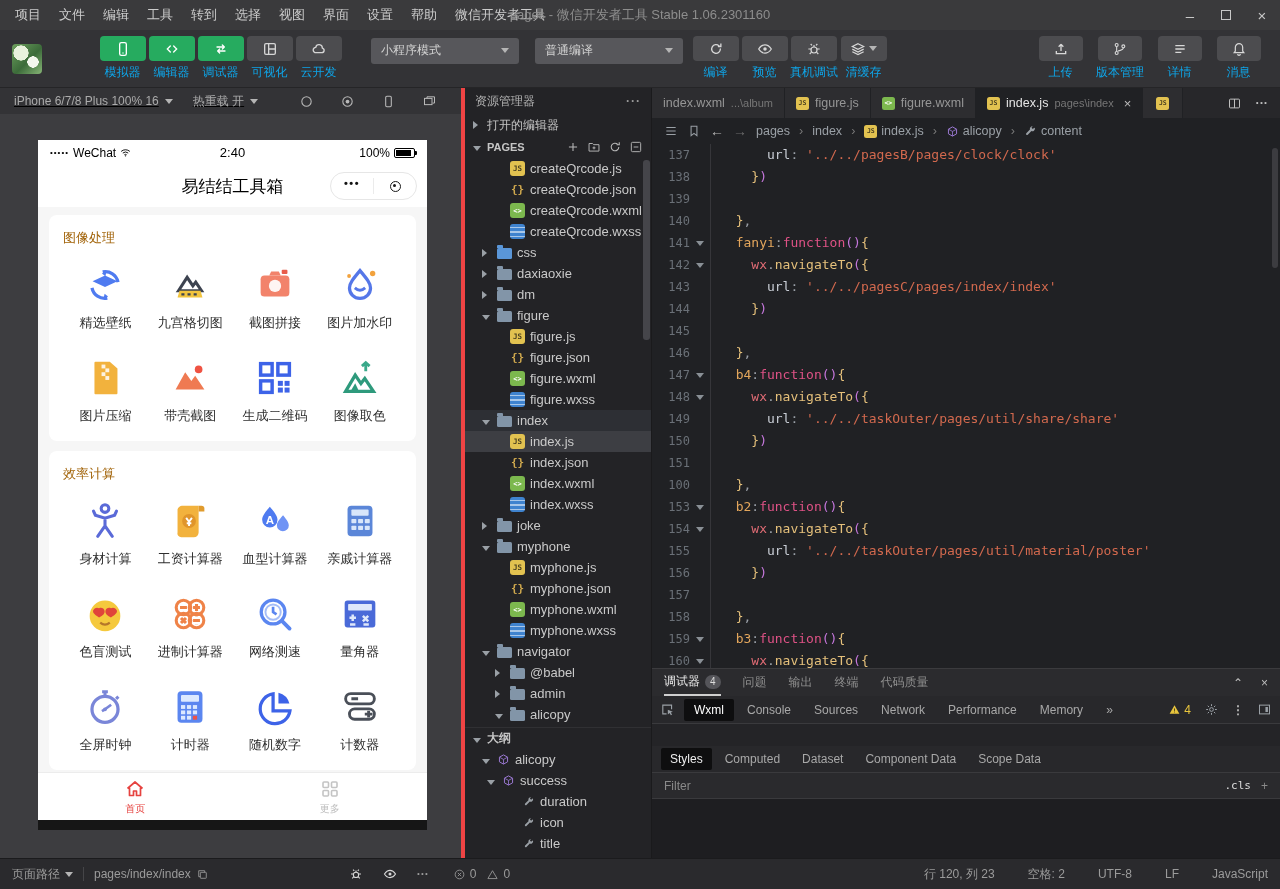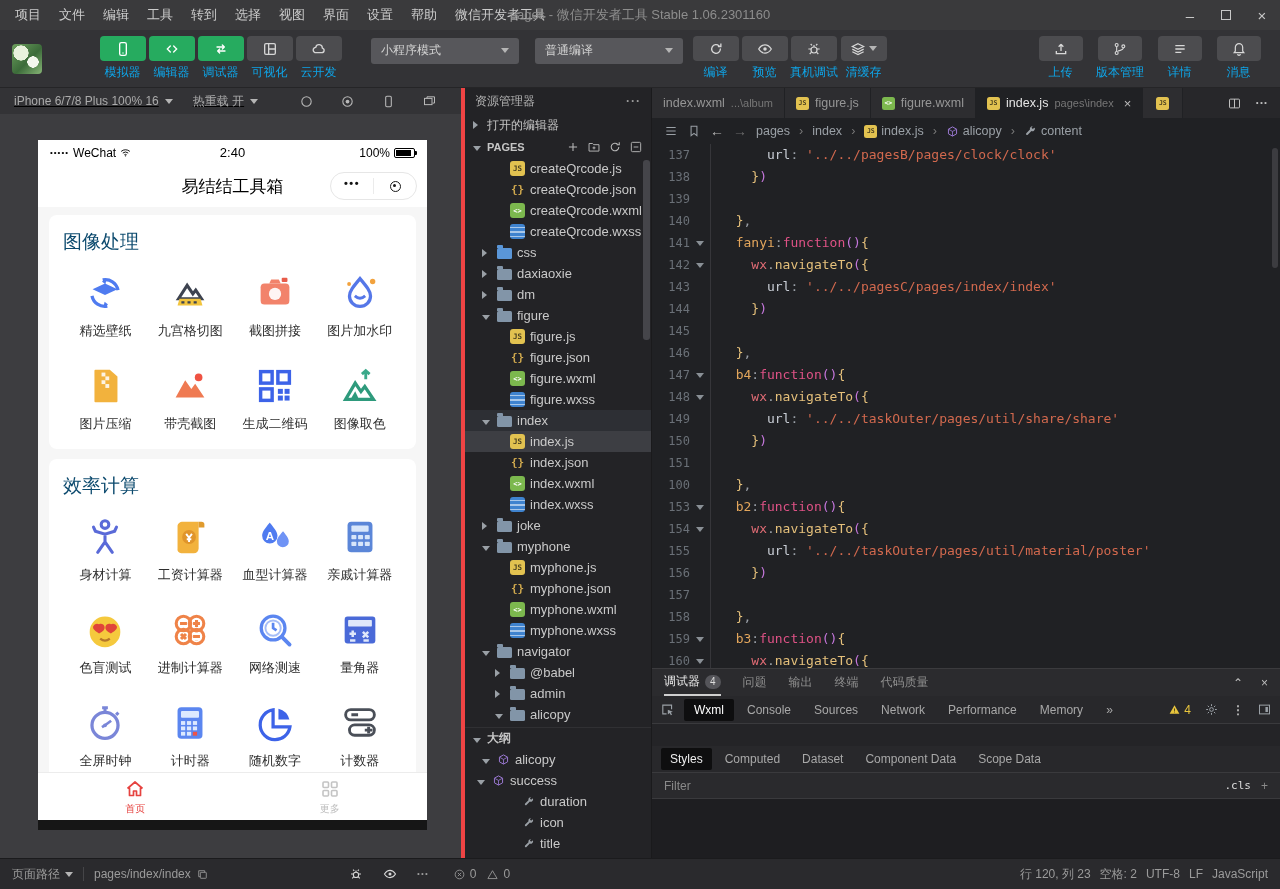--- a/index.html
+++ b/index.html
@@ -50,21 +50,21 @@
   .p-nav { height:42px; position:relative; display:flex; align-items:center; justify-content:center; flex:none; }
   .p-title { font-size:17px; color:#000; font-weight:500; }
   .capsule { position:absolute; right:10px; top:7px; width:87px; height:28px; border:1px solid #e6e6e6; border-radius:15px; display:flex; align-items:center; background:#fff; }
   .cap-half { flex:1; display:flex; align-items:center; justify-content:center; }
   .cap-dots { font-size:11px; letter-spacing:1.5px; color:#111; font-weight:bold; line-height:1; padding-bottom:5px; }
   .cap-div { width:1px; height:16px; background:#ebebeb; }
   .cap-circle { width:11px; height:11px; border:1.6px solid #1a1a1a; border-radius:50%; position:relative; }
   .cap-circle::after { content:""; position:absolute; left:2.4px; top:2.4px; width:3.4px; height:3.4px; background:#1a1a1a; border-radius:50%; }
   .p-body { flex:1; background:#f6f6f6; padding:8px 11px 0; overflow:hidden; }
   .p-card { background:#fff; border-radius:8px; padding:12px 14px 16px; margin-bottom:10px; }
-  .p-sec-title { font-size:19px; color:#0c4a6e; margin:2px 0 14px; }
+  .p-sec-title { font-size:13px; color:#a16207; margin:2px 0 14px; }
   .p-grid { display:grid; grid-template-columns:repeat(4,1fr); row-gap:22px; text-align:center; }
   .p-item { cursor:pointer; }
   .p-item .p-ic { height:48px; display:flex; align-items:center; justify-content:center; }
   .p-item .p-lb { font-size:13px; color:#2e2e2e; margin-top:5px; white-space:nowrap; }
   .p-tabbar { height:48px; border-top:1px solid #ececec; display:flex; background:#fff; flex:none; }
   .p-tab { flex:1; display:flex; flex-direction:column; align-items:center; justify-content:center; gap:1px; font-size:10px; cursor:pointer; }
   .p-tab .t-lb-on { color:#e64340; } .p-tab .t-lb-off { color:#bdbdbd; }
   .p-home { height:10px; background:#161616; flex:none; }
 
   
@@ -140,21 +140,21 @@
   .cls-lb { margin-left:auto; color:#dcdcdc; font-family:"DejaVu Sans Mono",monospace; font-size:11px; }
   .plus-lb { color:#8a8a8a; margin-left:10px; }
   .dbg-rest { flex:1; background:#1e1e21; }
 
   
   .statusbar { height:31px; background:#2a2a2d; border-top:1px solid #1b1b1d; display:flex; align-items:center; padding:0 12px; font-size:12px; color:#9b9b9b; }
   .sb-item { display:flex; align-items:center; gap:5px; cursor:pointer; }
   .sb-div { width:1px; height:14px; background:#454548; margin:0 10px; }
   .sb-mid { margin-left:140px; display:flex; align-items:center; gap:20px; }
   .sb-err { display:flex; align-items:center; gap:4px; margin-left:24px; }
-  .sb-right { margin-left:auto; display:flex; gap:9px; }
+  .sb-right { margin-left:auto; display:flex; gap:33px; }
   svg { display:block; }
 </style>
 </head>
 <body>
 
 <div class="titlebar">
   <div class="menubar" id="menubar">
       <span class="menu-item">项目</span>
       <span class="menu-item">文件</span>
       <span class="menu-item">编辑</span>
@@ -828,21 +828,21 @@
     </div>
     <div class="tree" id="outline-tree">
         <div class="t-row" style="padding-left:17px">
     <span class="chev exp"></span>
           <svg width="13" height="13" viewBox="0 0 24 24">
             <path d="M12 3.5l7.5 4.2v8.6L12 20.5l-7.5-4.2V7.7z" stroke="#9d7ad6" stroke-width="1.8" fill="none"></path>
             <path d="M4.8 7.9l7.2 4 7.2-4M12 12v8.2" stroke="#9d7ad6" stroke-width="1.5" fill="none"></path>
           </svg>
           <span>alicopy</span>
         </div>
-        <div class="t-row" style="padding-left:12px">
+        <div class="t-row" style="padding-left:22px">
     <span class="chev exp"></span>
           <svg width="13" height="13" viewBox="0 0 24 24">
             <path d="M12 3.5l7.5 4.2v8.6L12 20.5l-7.5-4.2V7.7z" stroke="#9d7ad6" stroke-width="1.8" fill="none"></path>
             <path d="M4.8 7.9l7.2 4 7.2-4M12 12v8.2" stroke="#9d7ad6" stroke-width="1.5" fill="none"></path>
           </svg>
           <span>success</span>
         </div>
         <div class="t-row" style="padding-left:43px">
     <span class="chev"></span>
           <svg width="12" height="12" viewBox="0 0 24 24">

